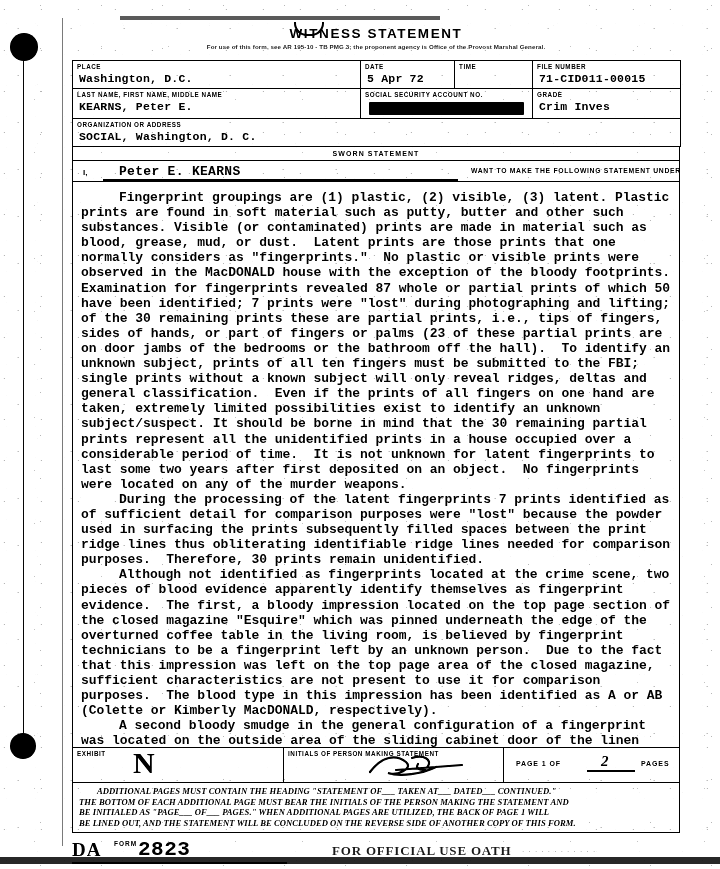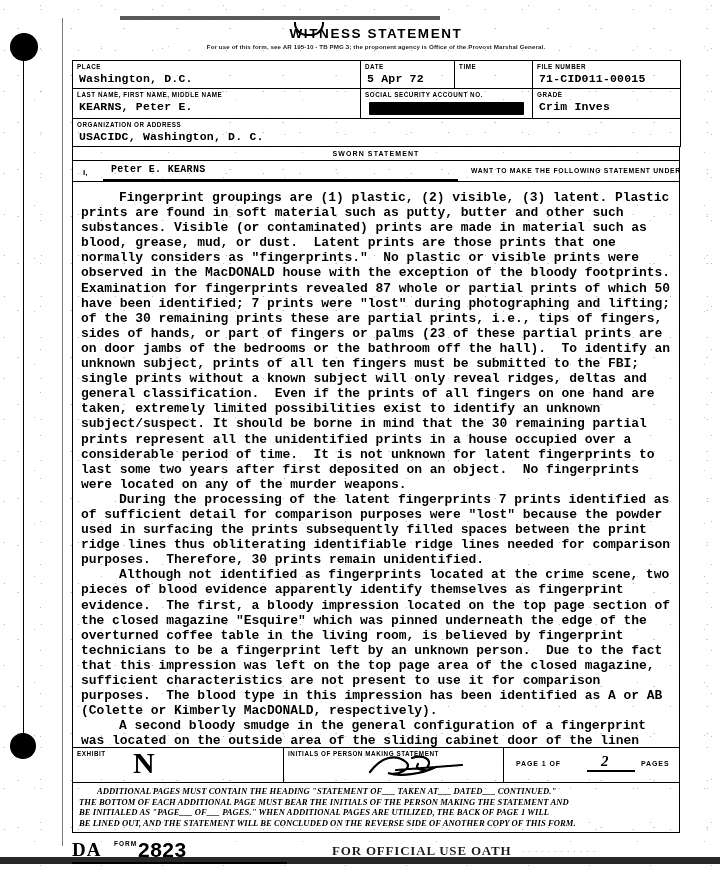--- a/index.html
+++ b/index.html
@@ -163,23 +163,23 @@
     border-top: none;
     height: 20px;
     position: relative;
     overflow: hidden;
   }
   #oath-i {
     position: absolute; left: 10px; top: 7px;
     font-size: 8px; font-weight: bold;
   }
   #oath-name {
-    position: absolute; left: 38px; top: 3px;
+    position: absolute; left: 46px; top: 3px;
     font-family: "Liberation Mono", monospace;
-    font-size: 10px; font-weight: bold;
+    font-size: 13px; font-weight: bold;
     letter-spacing: .3px;
   }
   #oath-underline {
     position: absolute; left: 30px; top: 18px; width: 355px;
     height: 2px; background: #000;
   }
   #oath-tail {
     position: absolute; left: 398px; top: 6px;
     font-size: 6.8px; font-weight: bold; letter-spacing: .7px;
     white-space: nowrap;
@@ -274,21 +274,21 @@
     font-family: "Liberation Serif", serif;
     font-size: 19px; font-weight: bold;
     letter-spacing: 1px;
   }
   #form-word {
     position: absolute; left: 42px; top: 3px;
     font-size: 6.5px; font-weight: bold; letter-spacing: 1px;
   }
   #form-number {
     position: absolute; left: 66px; top: 1px;
-    font-family: Liberation Sans, sans-serif;
+    font-family: Liberation Mono, monospace;
     font-size: 21px; font-weight: bold;
     letter-spacing: .5px;
   }
   #formnum-rule {
     position: absolute; left: 0; top: 25px; width: 215px; height: 2px; background: #000;
   }
   #fouo {
     position: absolute; left: 260px; top: 6px;
     font-family: "Liberation Serif", serif;
     font-size: 13px; font-weight: bold;
@@ -359,21 +359,21 @@
           <span class="redact"></span>
         </td>
         <td>
           <span class="cap">GRADE</span>
           <span class="val">Crim Inves</span>
         </td>
       </tr>
       <tr>
         <td colspan="4">
           <span class="cap">ORGANIZATION OR ADDRESS</span>
-          <span class="val">USACIDC, Washington, D. C.</span>
+          <span class="val">SOCIAL, Washington, D. C.</span>
         </td>
       </tr>
     </tbody>
       </table>
 
     <div id="sworn-band">SWORN STATEMENT</div>
 
     <div id="oath-row">
       <span id="oath-i">I,</span>
       <span id="oath-name">Peter E. KEARNS</span>

